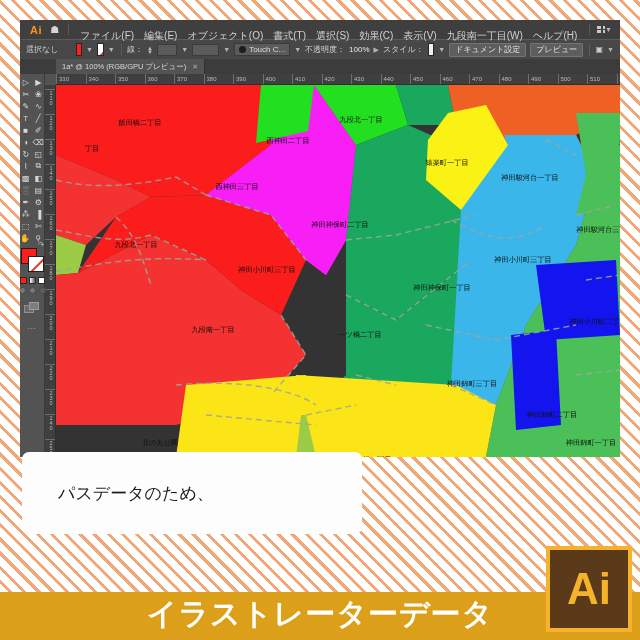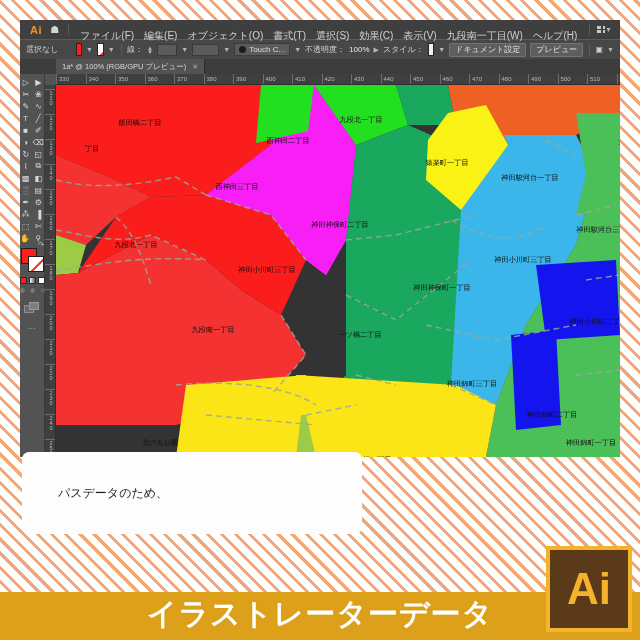--- a/index.html
+++ b/index.html
@@ -157,21 +157,21 @@
   }
 
   
   #caption {
     position:absolute; left:22px; top:452px; width:340px; height:82px;
     background:#fdfdfd; border-radius:7px;
     display:flex; align-items:center; padding-left:36px;
   }
   #caption p {
     font-family:"DejaVu Sans","Liberation Sans", sans-serif;
-    font-size:12px; color:#1c1c1c; line-height:1.55;
+    font-size:17px; color:#1c1c1c; line-height:1.55;
   }
 
   
   #banner {
     position:absolute; left:0; bottom:0; width:640px; height:48px;
     background:#dda01a;
   }
   #banner-text {
     position:absolute; left:0; bottom:5px; width:640px;
     text-align:center;

